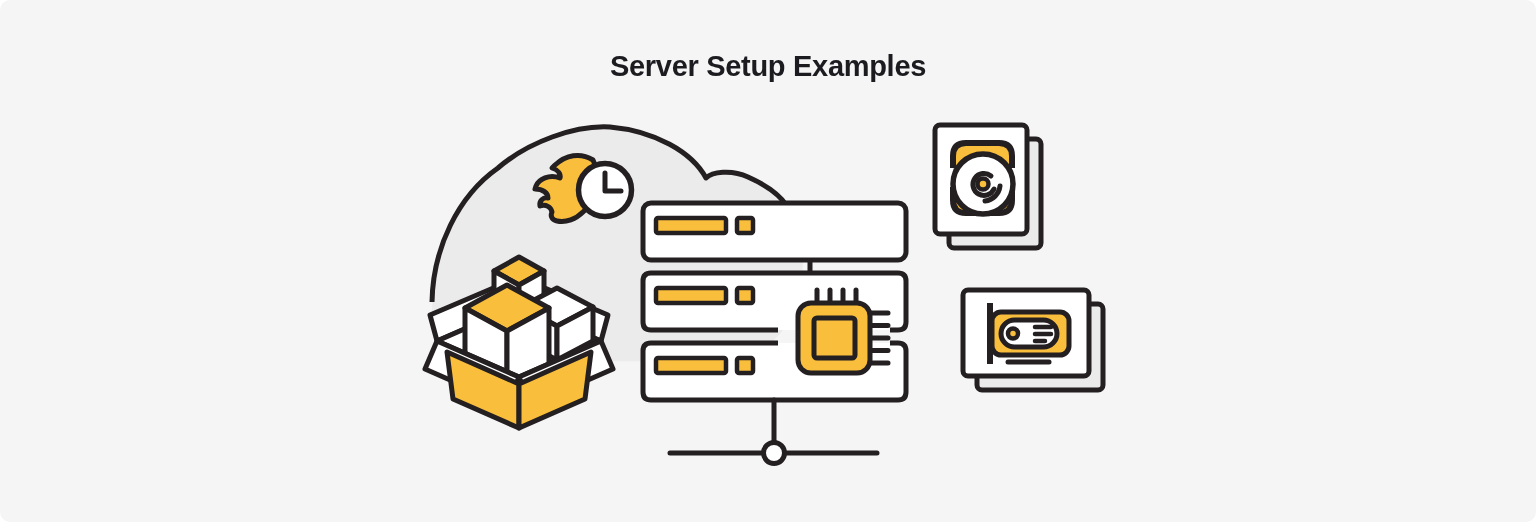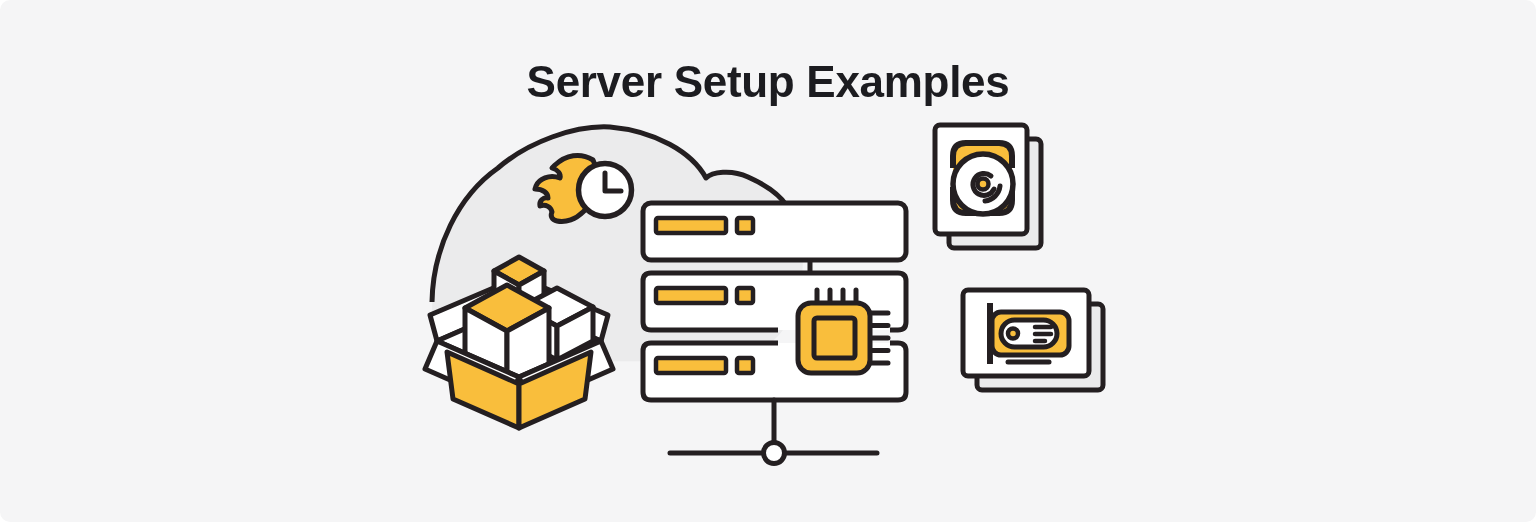--- a/index.html
+++ b/index.html
@@ -18,24 +18,24 @@
     position:relative;
     width:1536px;height:522px;
     background:var(--card-bg);
     border-radius:10px;
     overflow:hidden;
     font-family:"Liberation Sans", sans-serif;
   }
   .card h1{
     position:relative;
     z-index:2;
-    margin:15px;
+    margin:8px;
     padding-top:42px;
     text-align:center;
-    font-size:44px;
+    font-size:29px;
     font-weight:700;
     letter-spacing:-0.3px;
     color:var(--title-color);
   }
   .illustration{
     position:absolute;
     inset:0;
     width:100%;height:100%;
     z-index:1;
   }

